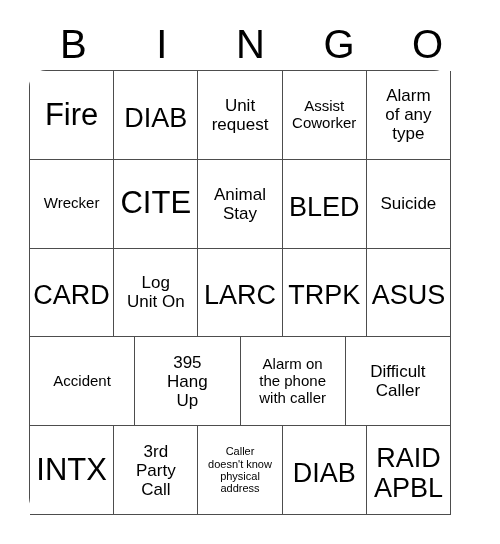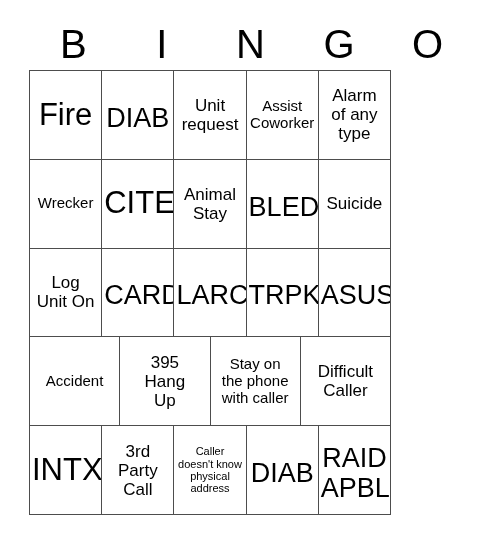--- a/index.html
+++ b/index.html
@@ -43,27 +43,28 @@
     color: #000000;
     letter-spacing: 0;
     font-family: "Liberation Sans", sans-serif;
   }
 
   
   #grid {
     position: absolute;
     left: 29px;
     top: 70px;
-    width: 362px;
+    width: 422px;
     height: 445px;
     box-sizing: border-box;
     border-top: 1px solid #4d4d4d;
     border-left: 1px solid #4d4d4d;
     display: flex;
     flex-direction: column;
+    border-radius: 17px;
   }
   .grid-row {
     display: flex;
     flex: 1 1 0;
     min-height: 0;
   }
   .grid-cell {
     flex: 1 1 0;
     min-width: 0;
     box-sizing: border-box;
@@ -144,25 +145,25 @@
       <div class="grid-cell">
         <span class="cell-text fs-lg">BLED</span>
       </div>
       <div class="grid-cell">
         <span class="cell-text fs-md">Suicide</span>
       </div>
     </div>
 
     <div class="grid-row">
       <div class="grid-cell">
+        <span class="cell-text fs-lg">CARD</span>
+      </div>
+      <div class="grid-cell">
         <span class="cell-text fs-md">Log
 Unit On</span>
-      </div>
-      <div class="grid-cell">
-        <span class="cell-text fs-lg">CARD</span>
       </div>
       <div class="grid-cell">
         <span class="cell-text fs-lg">LARC</span>
       </div>
       <div class="grid-cell">
         <span class="cell-text fs-lg">TRPK</span>
       </div>
       <div class="grid-cell">
         <span class="cell-text fs-lg">ASUS</span>
       </div>
@@ -171,21 +172,21 @@
     <div class="grid-row">
       <div class="grid-cell">
         <span class="cell-text fs-sm">Accident</span>
       </div>
       <div class="grid-cell">
         <span class="cell-text fs-md">395
 Hang
 Up</span>
       </div>
       <div class="grid-cell">
-        <span class="cell-text fs-sm">Stay on
+        <span class="cell-text fs-sm">Alarm on
 the phone
 with caller</span>
       </div>
       <div class="grid-cell">
         <span class="cell-text fs-md">Difficult
 Caller</span>
       </div>
     </div>
 
     <div class="grid-row">

